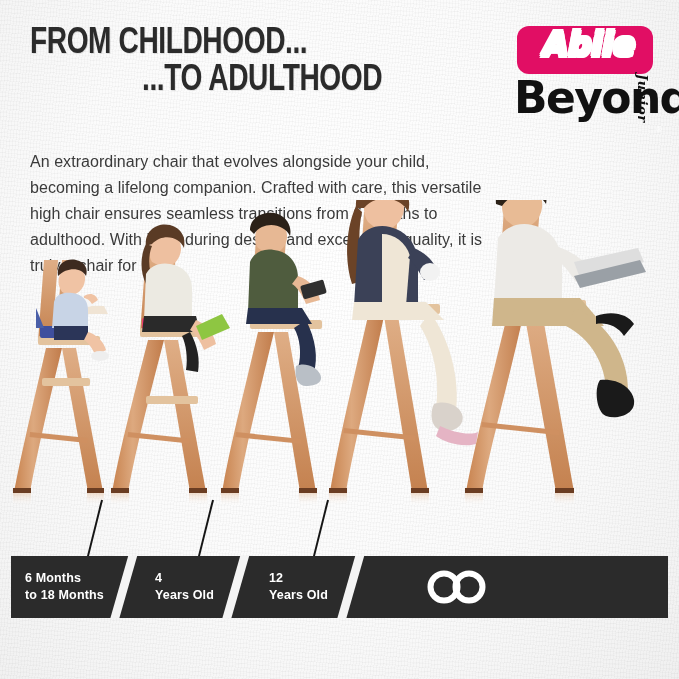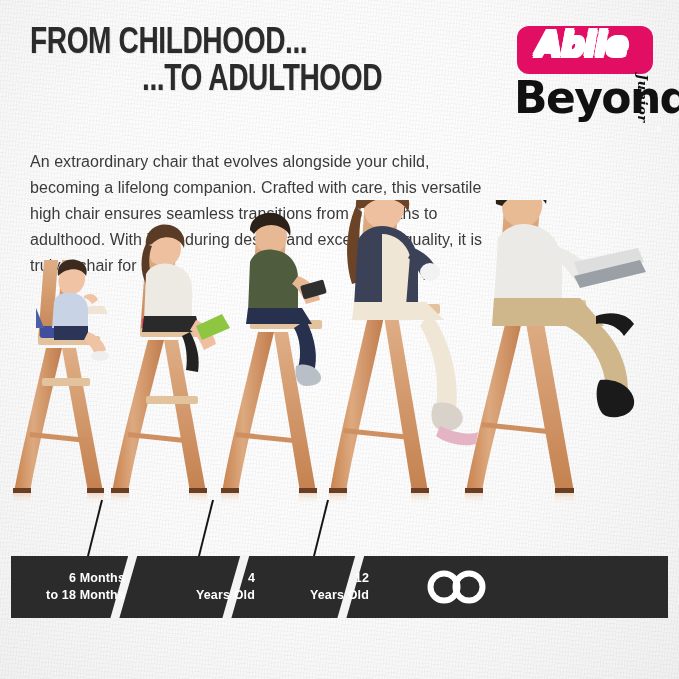--- a/index.html
+++ b/index.html
@@ -37,21 +37,21 @@
     letter-spacing:0.05px;
     margin-top:24px;
   }
   
   .logo{position:absolute;left:514px;top:26px;width:152px;height:112px;}
   .logo-badge{
     position:absolute;left:3px;top:0;width:136px;height:48px;
     border-radius:12px;
   }
   .logo-word{
-    position:absolute;left:0;top:0;width:136px;height:36px;
+    position:absolute;left:7px;top:0;width:136px;height:36px;
     display:flex;align-items:center;justify-content:center;
     color:#ffffff;font-size:33px;font-weight:bold;font-style:italic;
     letter-spacing:-0.5px;
     font-family:"DejaVu Sans", sans-serif;
     text-shadow:
       -1.6px -1.6px 0 #ffffff, 1.6px -1.6px 0 #ffffff,
       -1.6px 1.6px 0 #ffffff, 1.6px 1.6px 0 #ffffff,
       0 -2px 0 #ffffff, 0 2px 0 #ffffff, -2px 0 0 #ffffff, 2px 0 0 #ffffff;
   }
   .logo-reg{
@@ -81,21 +81,20 @@
     background:#2b2b2b;overflow:hidden;
   }
   .seg-div{
     position:absolute;top:-14px;width:9px;height:92px;
     background:#f4f4f4;transform:skewX(-16deg);
   }
   .seg{
     position:absolute;top:0;height:62px;
     display:flex;flex-direction:column;justify-content:center;
     color:#ffffff;
-    text-align:right;
   }
   .seg .ln{
     font-size:12.5px;font-weight:bold;line-height:1.33;letter-spacing:0.15px;
     white-space:nowrap;
   }
   .infinity{position:absolute;left:424px;top:567px;width:66px;height:40px;}
 </style>
 </head>
 <body>
 

